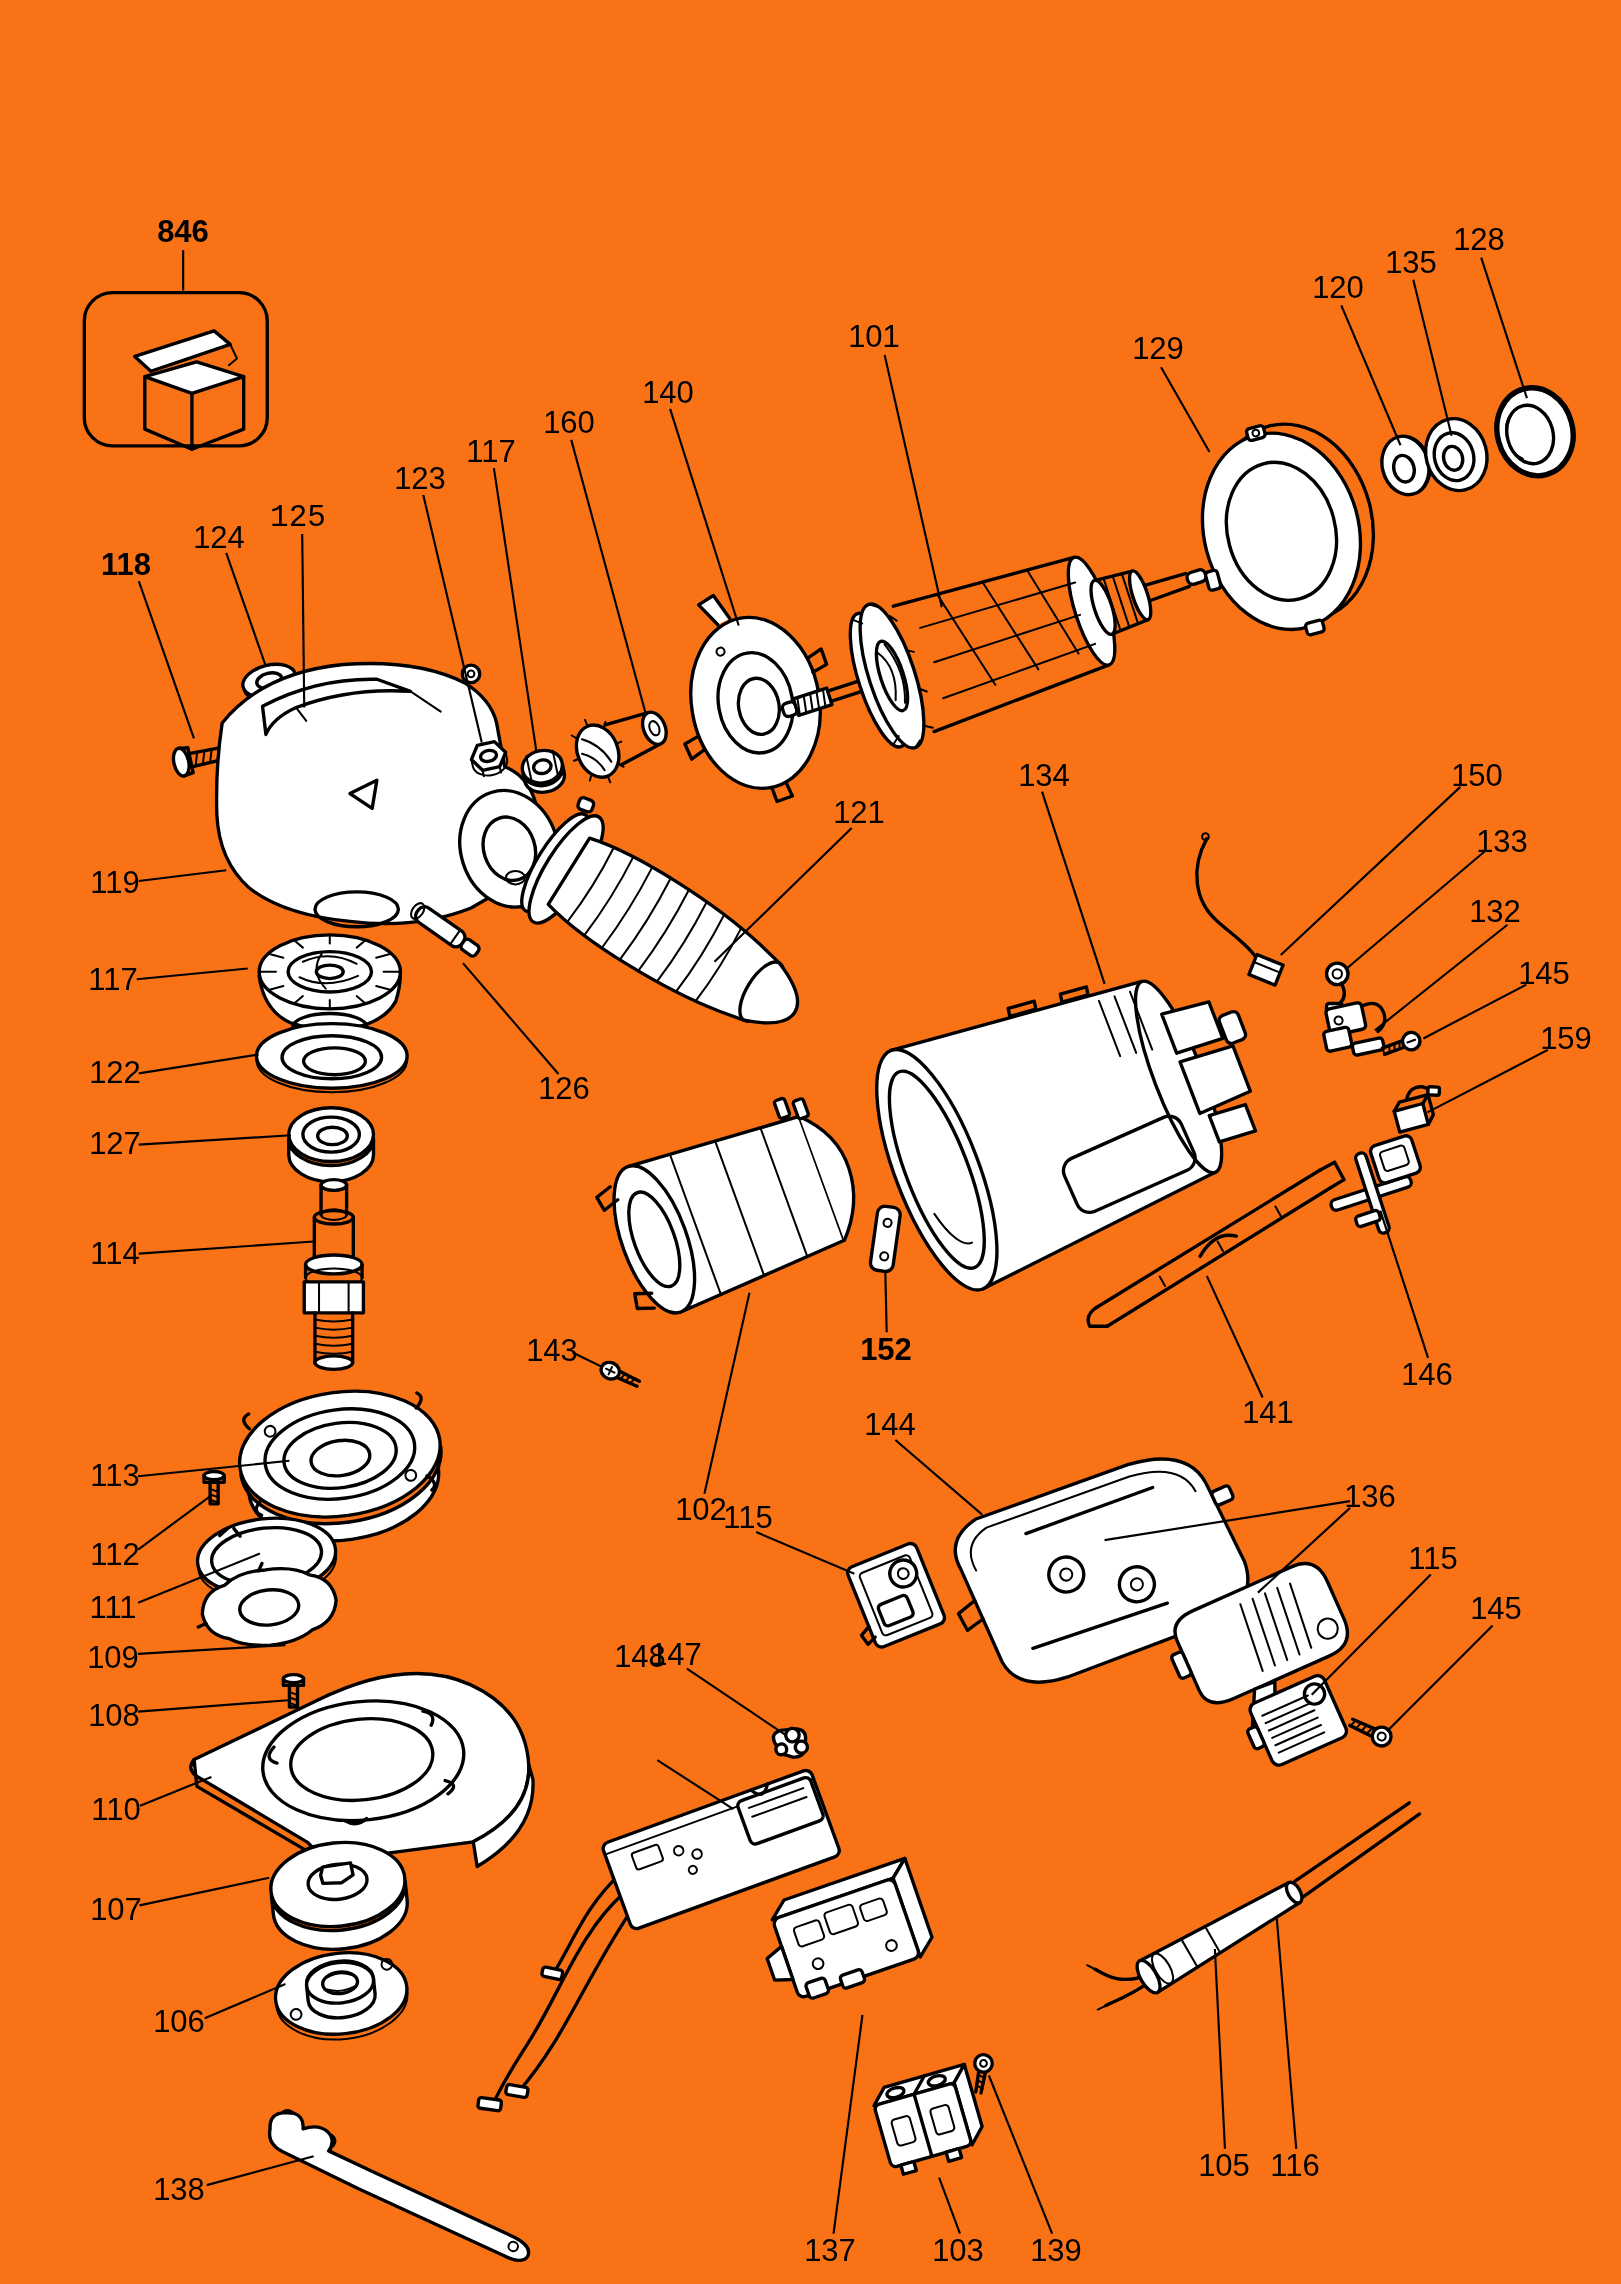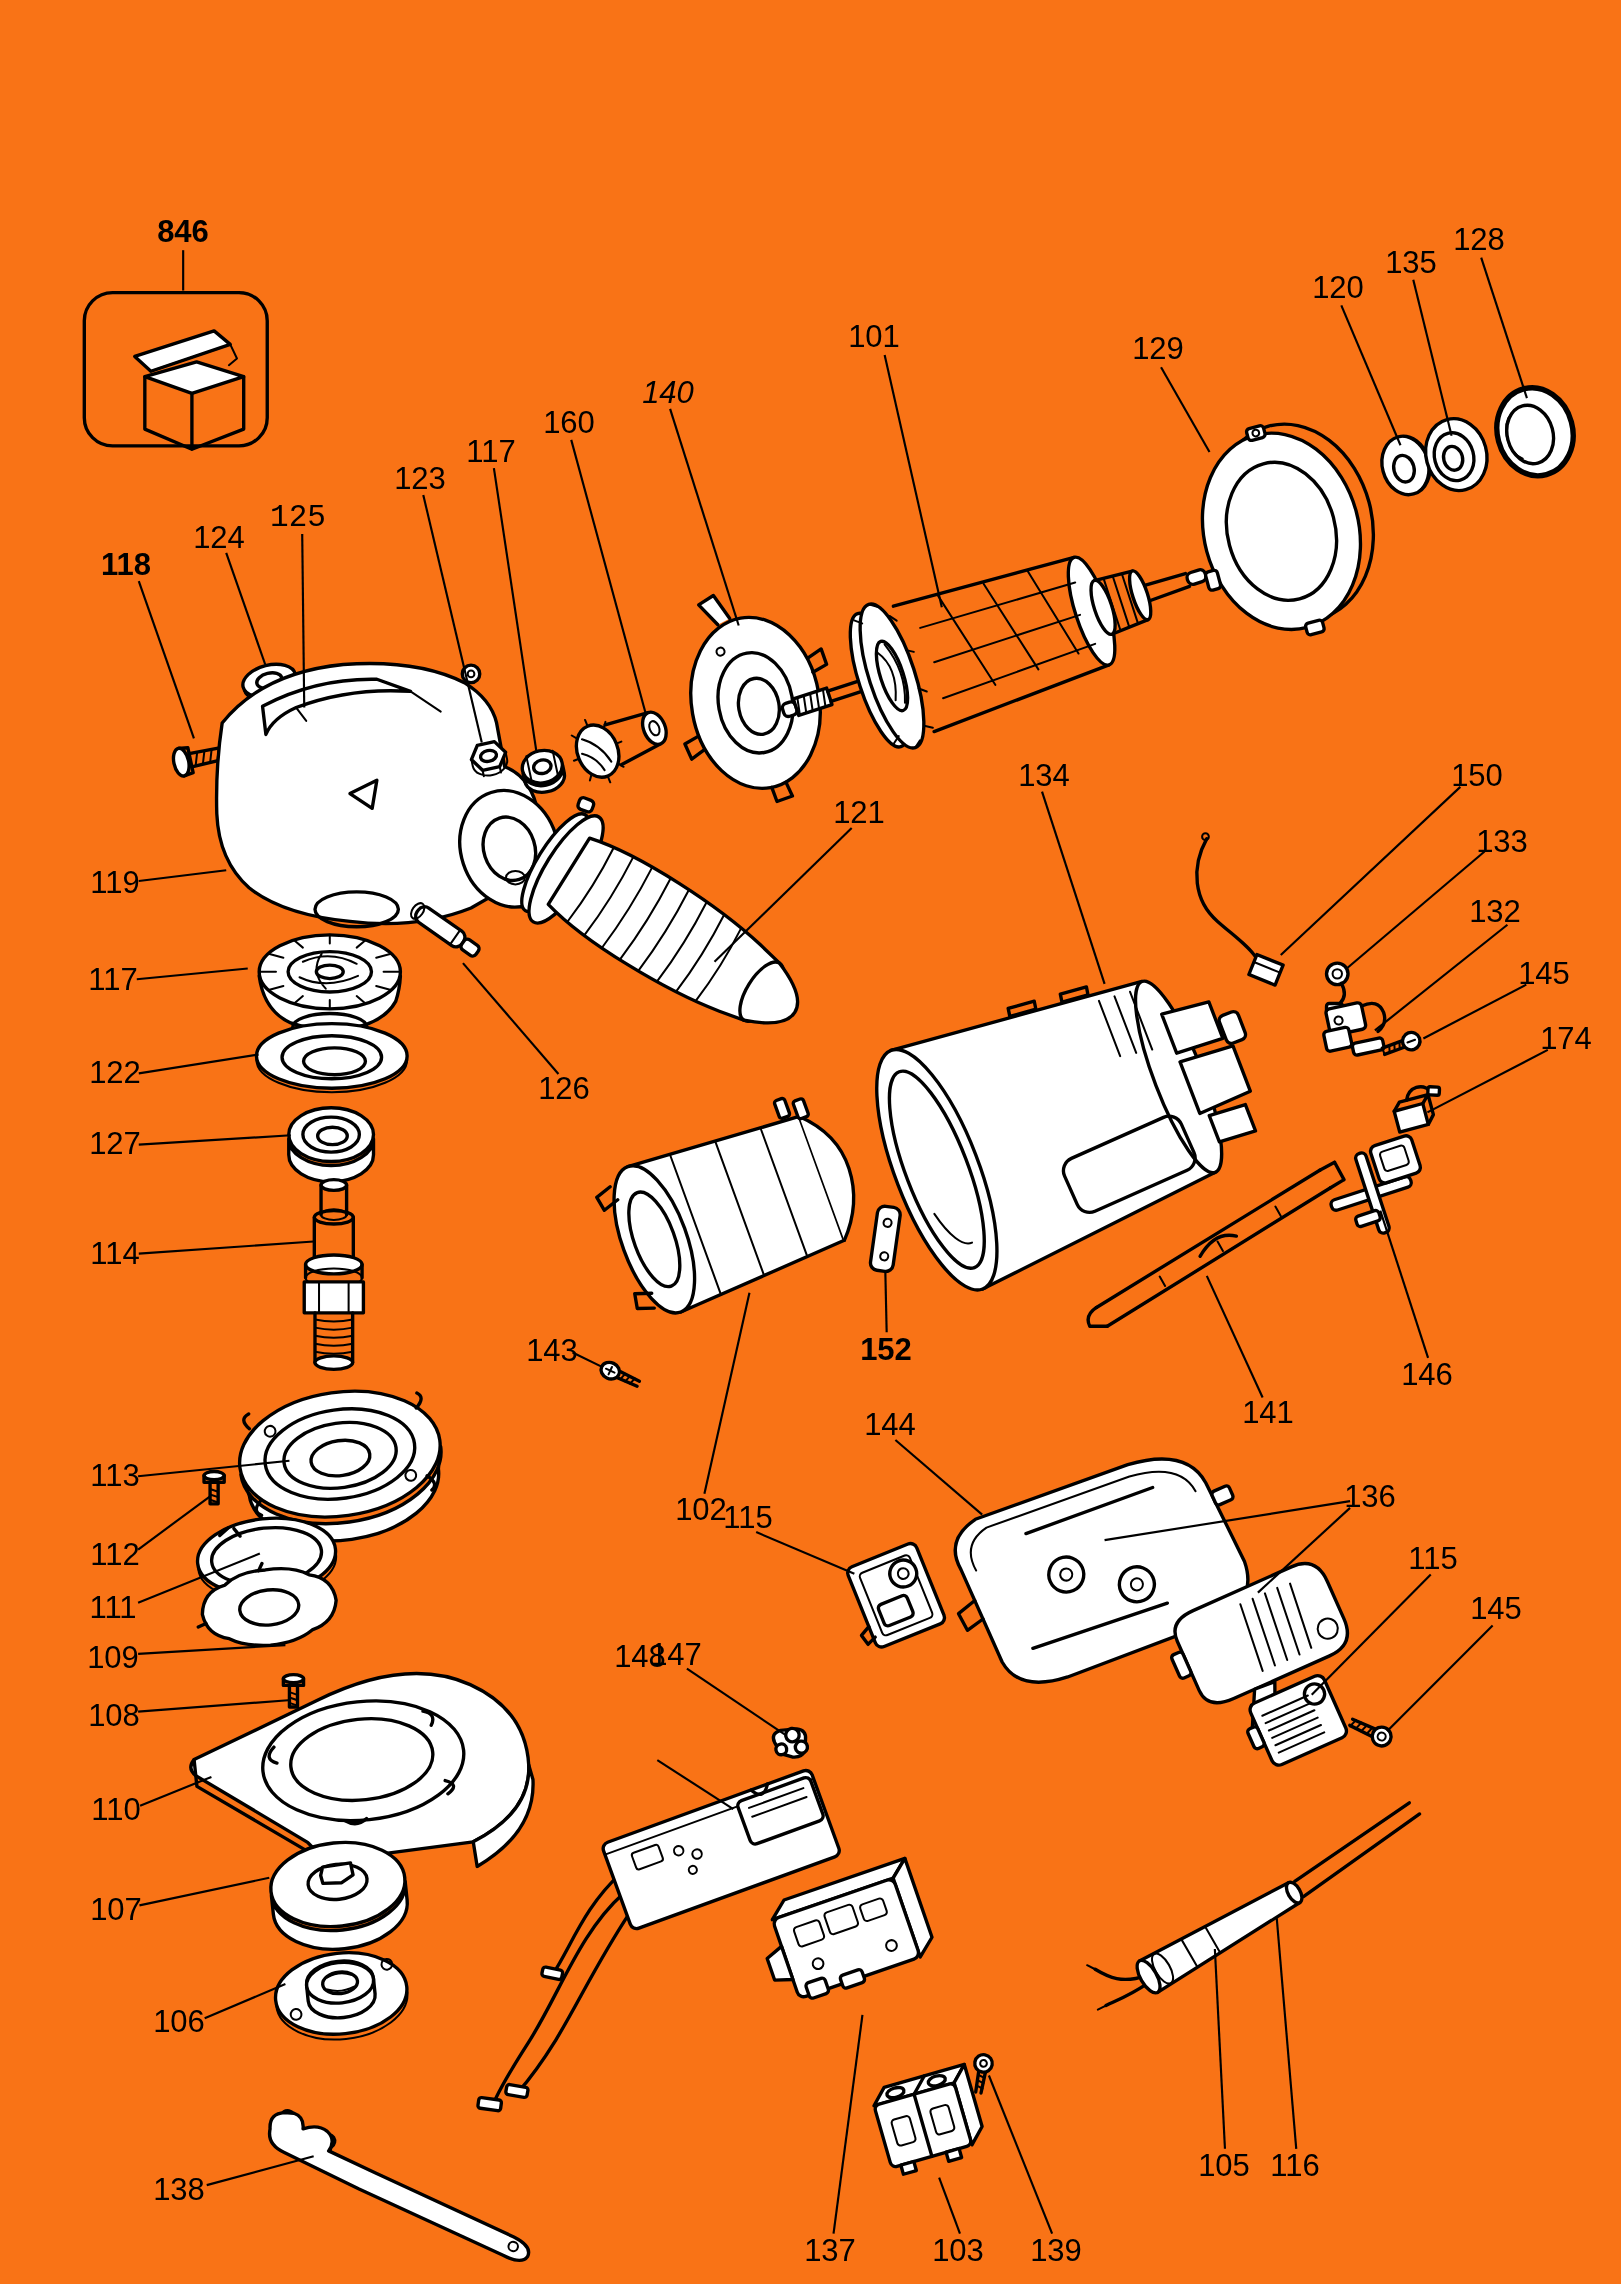--- a/index.html
+++ b/index.html
@@ -555,34 +555,34 @@
       <div class="callout" style="left: 1158px; top: 348px;">129</div>
       <div class="callout" style="left: 1338px; top: 287px;">120</div>
       <div class="callout" style="left: 1411px; top: 262px;">135</div>
       <div class="callout" style="left: 1479px; top: 239px;">128</div>
       <div class="callout bold" style="left: 126px; top: 564px;">118</div>
       <div class="callout" style="left: 219px; top: 537px;">124</div>
       <div class="callout" style="left: 298px; top: 517px; font-family: Liberation Mono, monospace;">125</div>
       <div class="callout" style="left: 420px; top: 478px;">123</div>
       <div class="callout" style="left: 491px; top: 451px;">117</div>
       <div class="callout" style="left: 569px; top: 422px;">160</div>
-      <div class="callout" style="left: 668px; top: 392px; font-style: italic;">140</div>
+      <div class="callout" style="left: 668px; top: 392px;">140</div>
       <div class="callout" style="left: 115px; top: 882px;">119</div>
       <div class="callout" style="left: 113px; top: 979px;">117</div>
       <div class="callout" style="left: 115px; top: 1072px;">122</div>
       <div class="callout" style="left: 115px; top: 1143px;">127</div>
       <div class="callout" style="left: 115px; top: 1253px;">114</div>
       <div class="callout" style="left: 564px; top: 1088px;">126</div>
       <div class="callout" style="left: 859px; top: 812px;">121</div>
       <div class="callout" style="left: 1044px; top: 775px;">134</div>
       <div class="callout" style="left: 1477px; top: 775px;">150</div>
       <div class="callout" style="left: 1502px; top: 841px; text-align: center;">133</div>
       <div class="callout" style="left: 1495px; top: 911px;">132</div>
       <div class="callout" style="left: 1544px; top: 973px;">145</div>
-      <div class="callout" style="left: 1566px; top: 1038px;">174</div>
+      <div class="callout" style="left: 1566px; top: 1038px;">159</div>
       <div class="callout bold" style="left: 886px; top: 1349px;">152</div>
       <div class="callout" style="left: 701px; top: 1509px;">102</div>
       <div class="callout" style="left: 552px; top: 1350px;">143</div>
       <div class="callout" style="left: 1268px; top: 1412px;">141</div>
       <div class="callout" style="left: 1427px; top: 1374px;">146</div>
       <div class="callout" style="left: 890px; top: 1424px;">144</div>
       <div class="callout" style="left: 748px; top: 1517px;">115</div>
       <div class="callout" style="left: 1370px; top: 1496px;">136</div>
       <div class="callout" style="left: 1433px; top: 1558px;">115</div>
       <div class="callout" style="left: 1496px; top: 1608px;">145</div>

